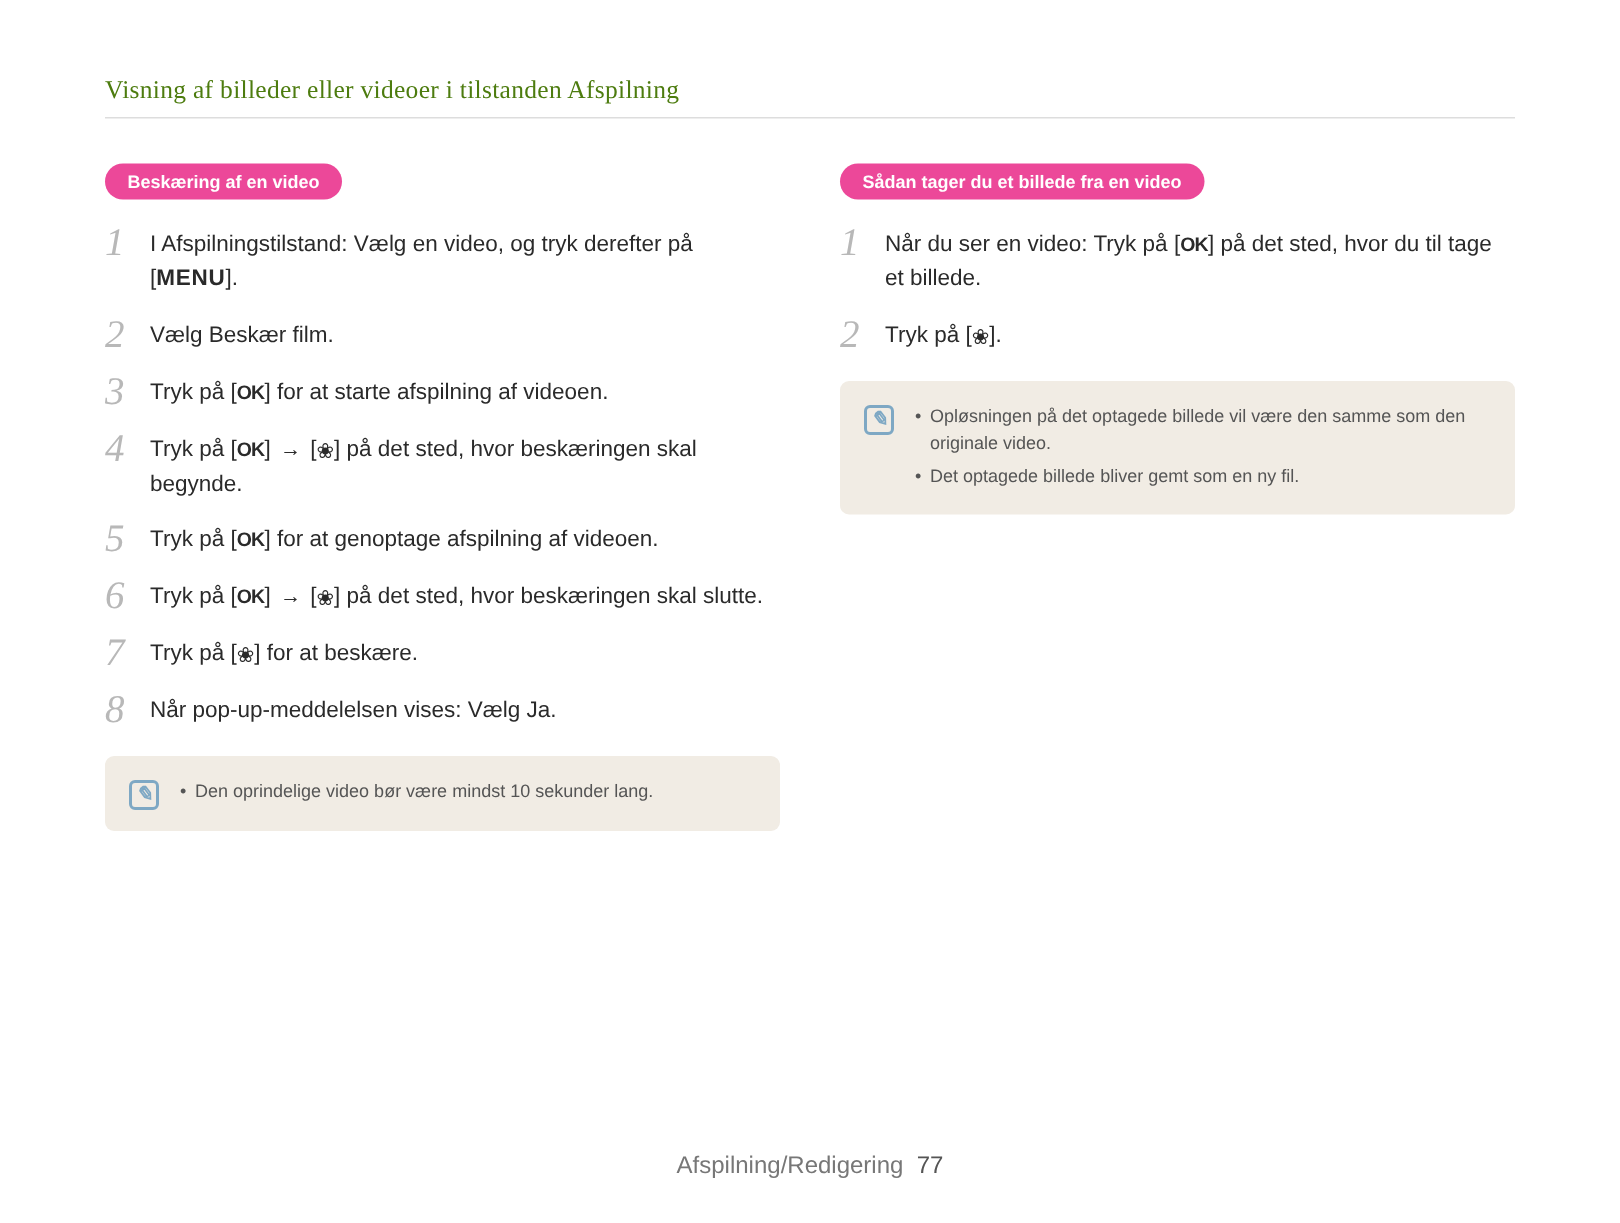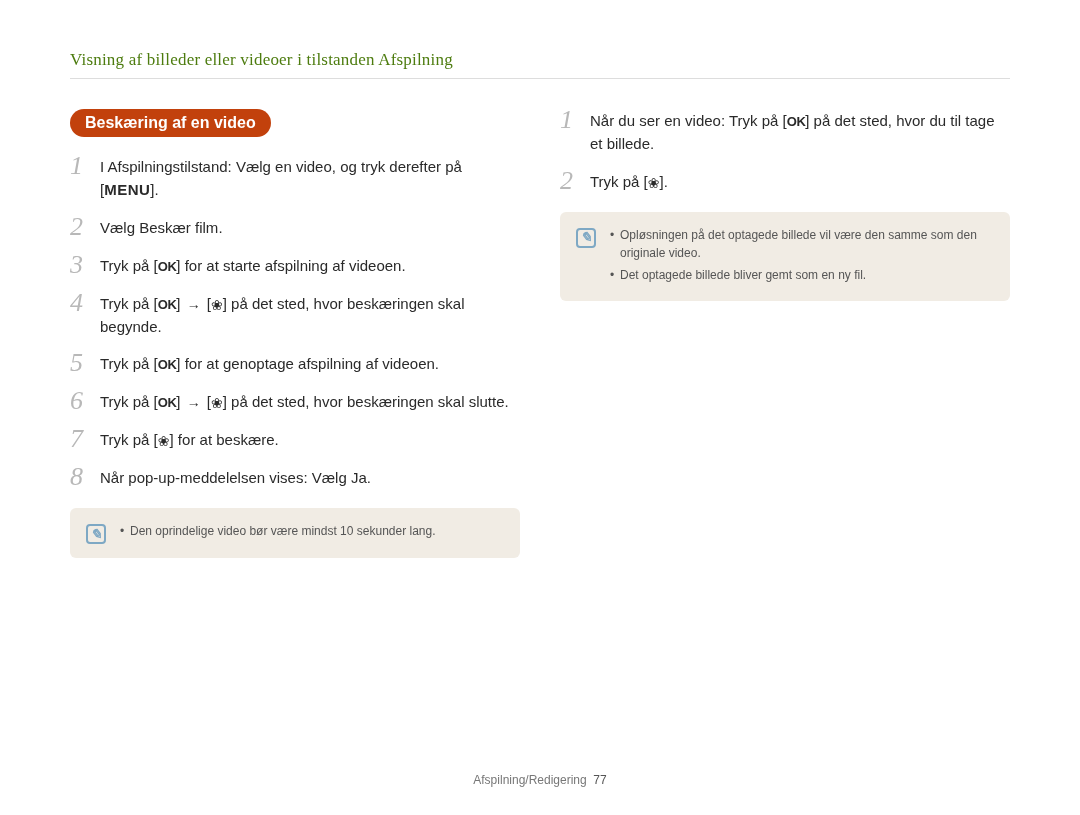--- a/index.html
+++ b/index.html
@@ -30,23 +30,23 @@
   }
   .columns {
     display: flex;
     gap: 40px;
   }
   .col {
     flex: 1;
   }
   .section-title {
     display: inline-block;
-    background: #c2410c;
+    background: #ec4899;
     color: #fff;
-    font-size: 16px;
+    font-size: 12px;
     font-weight: 600;
     padding: 5px 15px;
     border-radius: 14px;
     margin-bottom: 18px;
   }
   .steps {
     list-style: none;
   }
   .step {
     display: flex;
@@ -133,21 +133,21 @@
     position: absolute;
     left: 0;
     top: 0;
   }
   .footer {
     position: absolute;
     bottom: 28px;
     left: 0;
     right: 0;
     text-align: center;
-    font-size: 12px;
+    font-size: 16px;
     color: #777;
     margin-top: 10px;
   }
   .footer .pg {
     color: #555;
   }
 </style>
 </head>
 <body>
 
@@ -196,20 +196,21 @@
 
       <div class="note-box">
         <div class="note-icon">✎</div>
         <ul class="note-list">
           <li>Den oprindelige video bør være mindst 10 sekunder lang.</li>
         </ul>
       </div>
     </div>
 
     <div class="col">
+      <div class="section-title">Sådan tager du et billede fra en video</div>
 
       <ol class="steps">
         <li class="step">
           <div class="step-num">1</div>
           <div class="step-text">Når du ser en video: Tryk på [<span class="ok-icon">OK</span>] på det sted, hvor du til tage et billede.</div>
         </li>
         <li class="step">
           <div class="step-num">2</div>
           <div class="step-text">Tryk på [<span class="macro-icon">❀</span>].</div>
         </li>

